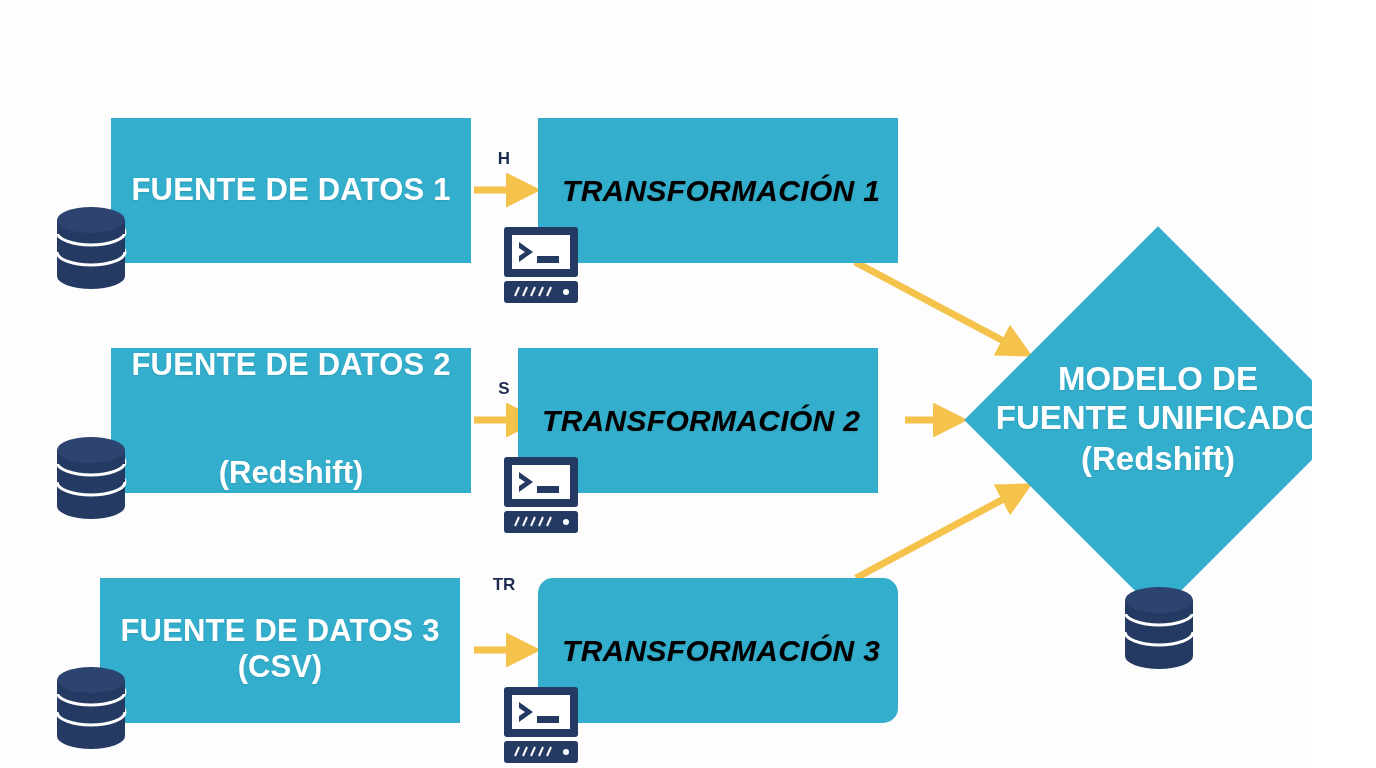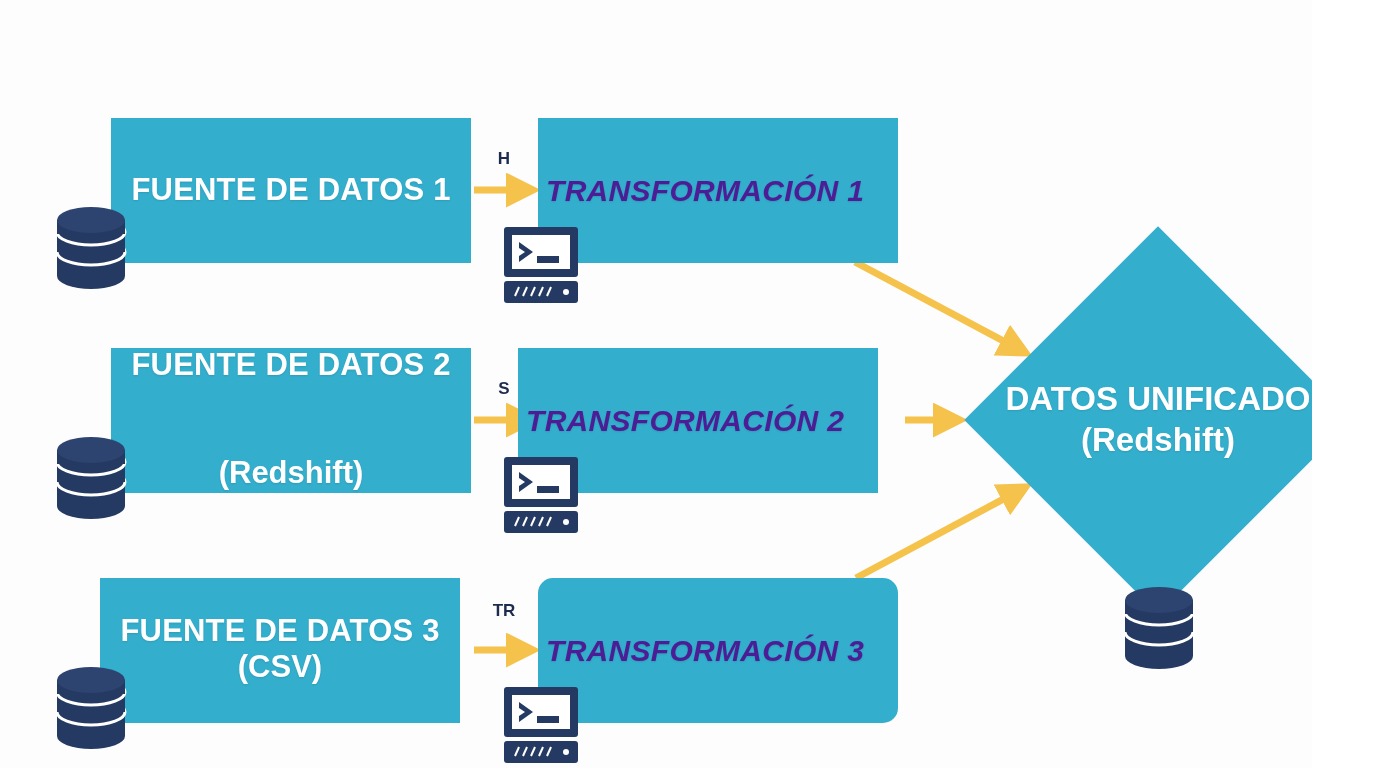--- a/index.html
+++ b/index.html
@@ -40,23 +40,23 @@
     white-space: nowrap;
   }
   .src-sub {
     font-size: 31px;
     font-weight: bold;
     line-height: 1.25;
     text-shadow: 0 1px 2px rgba(0,0,0,0.10);
     white-space: nowrap;
   }
   .tr-box {
-    color: #4c1d95;
+    color: #000000;
     align-items: flex-start;
-    padding-left: 8px;
+    padding-left: 24px;
   }
   .tr-title {
     font-size: 30px;
     font-weight: bold;
     font-style: italic;
     letter-spacing: 0.3px;
     text-shadow: 0 1px 2px rgba(0,0,0,0.10);
     white-space: nowrap;
   }
 
@@ -225,21 +225,21 @@
   <svg class="db-icon" style="left:52px; top:666px;" width="78" height="100" viewBox="0 0 78 100">
     <ellipse cx="39" cy="70" rx="34" ry="13" fill="#253a63"></ellipse>
     <rect x="5" y="46" width="68" height="24" fill="#253a63"></rect>
     <ellipse cx="39" cy="46" rx="34" ry="13" fill="#253a63" stroke="#ffffff" stroke-width="3"></ellipse>
     <rect x="5" y="26" width="68" height="20" fill="#253a63"></rect>
     <ellipse cx="39" cy="26" rx="34" ry="13" fill="#253a63" stroke="#ffffff" stroke-width="3"></ellipse>
     <rect x="5" y="14" width="68" height="14" fill="#253a63"></rect>
     <ellipse cx="39" cy="14" rx="34" ry="13" fill="#2d4370"></ellipse>
   </svg>
 
-  <div class="edge-label" style="left:484px; top:602px; width:40px;">TR</div>
+  <div class="edge-label" style="left:484px; top:576px; width:40px;">TR</div>
 
   <div class="box tr-box" style="left:538px; top:578px; width:360px; height:145px;border-radius:15px;">
     <div class="tr-title">TRANSFORMACIÓN 3</div>
   </div>
 
   <svg class="term-icon" style="left:503px; top:686px;" width="76" height="78" viewBox="0 0 76 78">
     <rect x="1" y="1" width="74" height="50" rx="3" fill="#253a63"></rect>
     <rect x="9" y="9" width="58" height="34" fill="#ffffff"></rect>
     <path d="M16,16 L30,26 L16,36 L16,30 L22,26 L16,22 Z" fill="#253a63"></path>
     <rect x="34" y="30" width="22" height="7" fill="#253a63"></rect>
@@ -250,21 +250,22 @@
       <line x1="28" y1="70" x2="32" y2="61"></line>
       <line x1="36" y1="70" x2="40" y2="61"></line>
       <line x1="44" y1="70" x2="48" y2="61"></line>
     </g>
     <circle cx="63" cy="66" r="3" fill="#ffffff"></circle>
   </svg>
 
   <div class="diamond" style="left:1021px; top:283px; width:274px; height:274px;"></div>
 
   <div class="diamond-label" style="left:958px; top:348px; width:400px; height:145px;">
-    <div class="dia-l2">DATOS UNIFICADO</div>
+    <div class="dia-l1">MODELO DE</div>
+    <div class="dia-l2">FUENTE UNIFICADO</div>
     <div class="dia-l3">(Redshift)</div>
   </div>
 
   <svg class="db-icon" style="left:1120px; top:586px;" width="78" height="100" viewBox="0 0 78 100">
     <ellipse cx="39" cy="70" rx="34" ry="13" fill="#253a63"></ellipse>
     <rect x="5" y="46" width="68" height="24" fill="#253a63"></rect>
     <ellipse cx="39" cy="46" rx="34" ry="13" fill="#253a63" stroke="#ffffff" stroke-width="3"></ellipse>
     <rect x="5" y="26" width="68" height="20" fill="#253a63"></rect>
     <ellipse cx="39" cy="26" rx="34" ry="13" fill="#253a63" stroke="#ffffff" stroke-width="3"></ellipse>
     <rect x="5" y="14" width="68" height="14" fill="#253a63"></rect>

